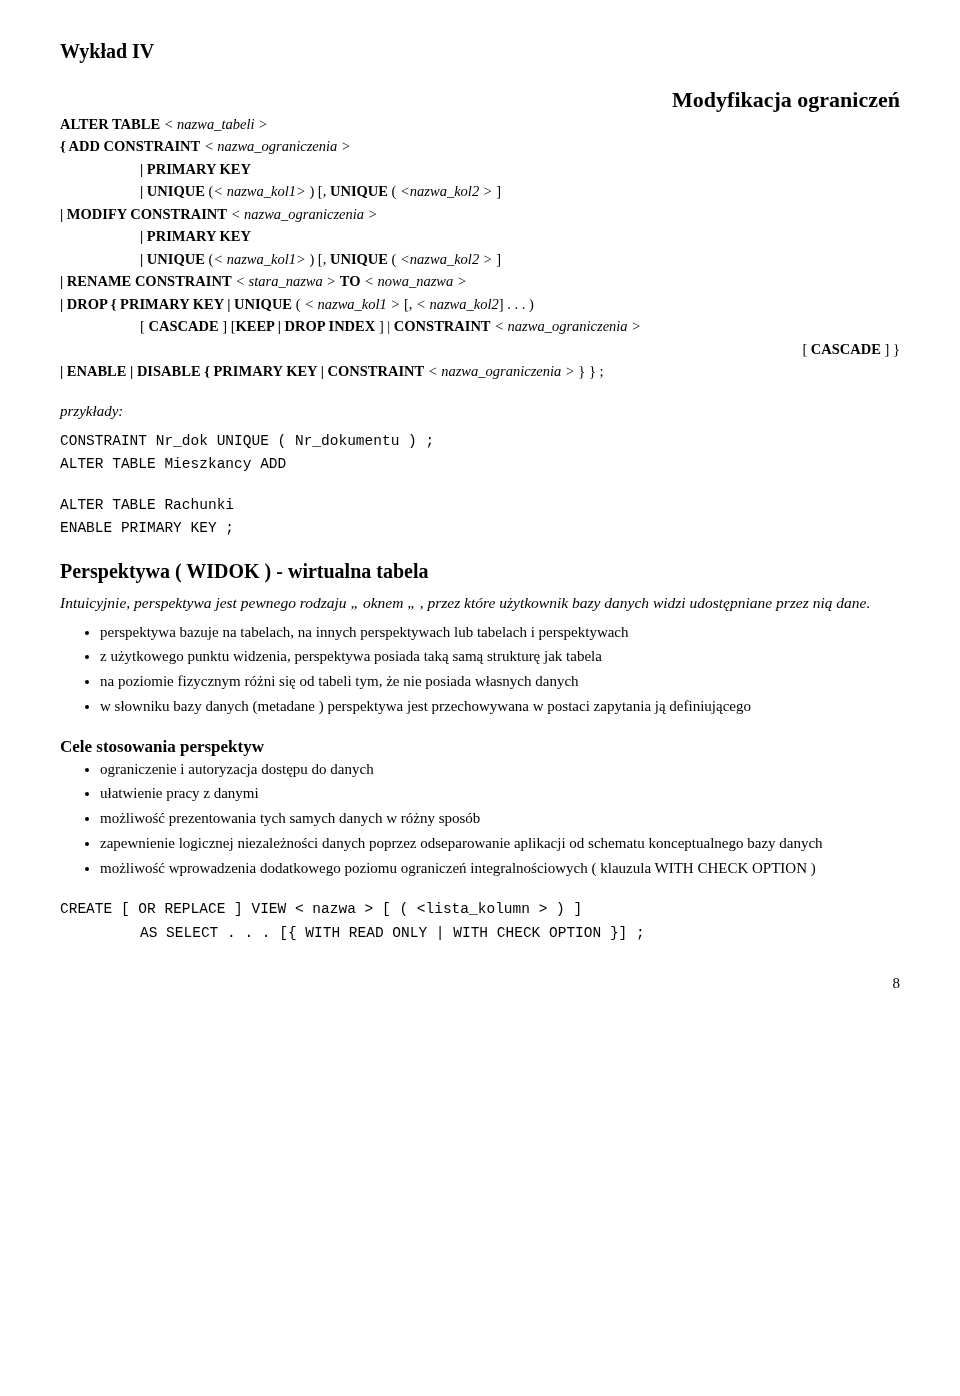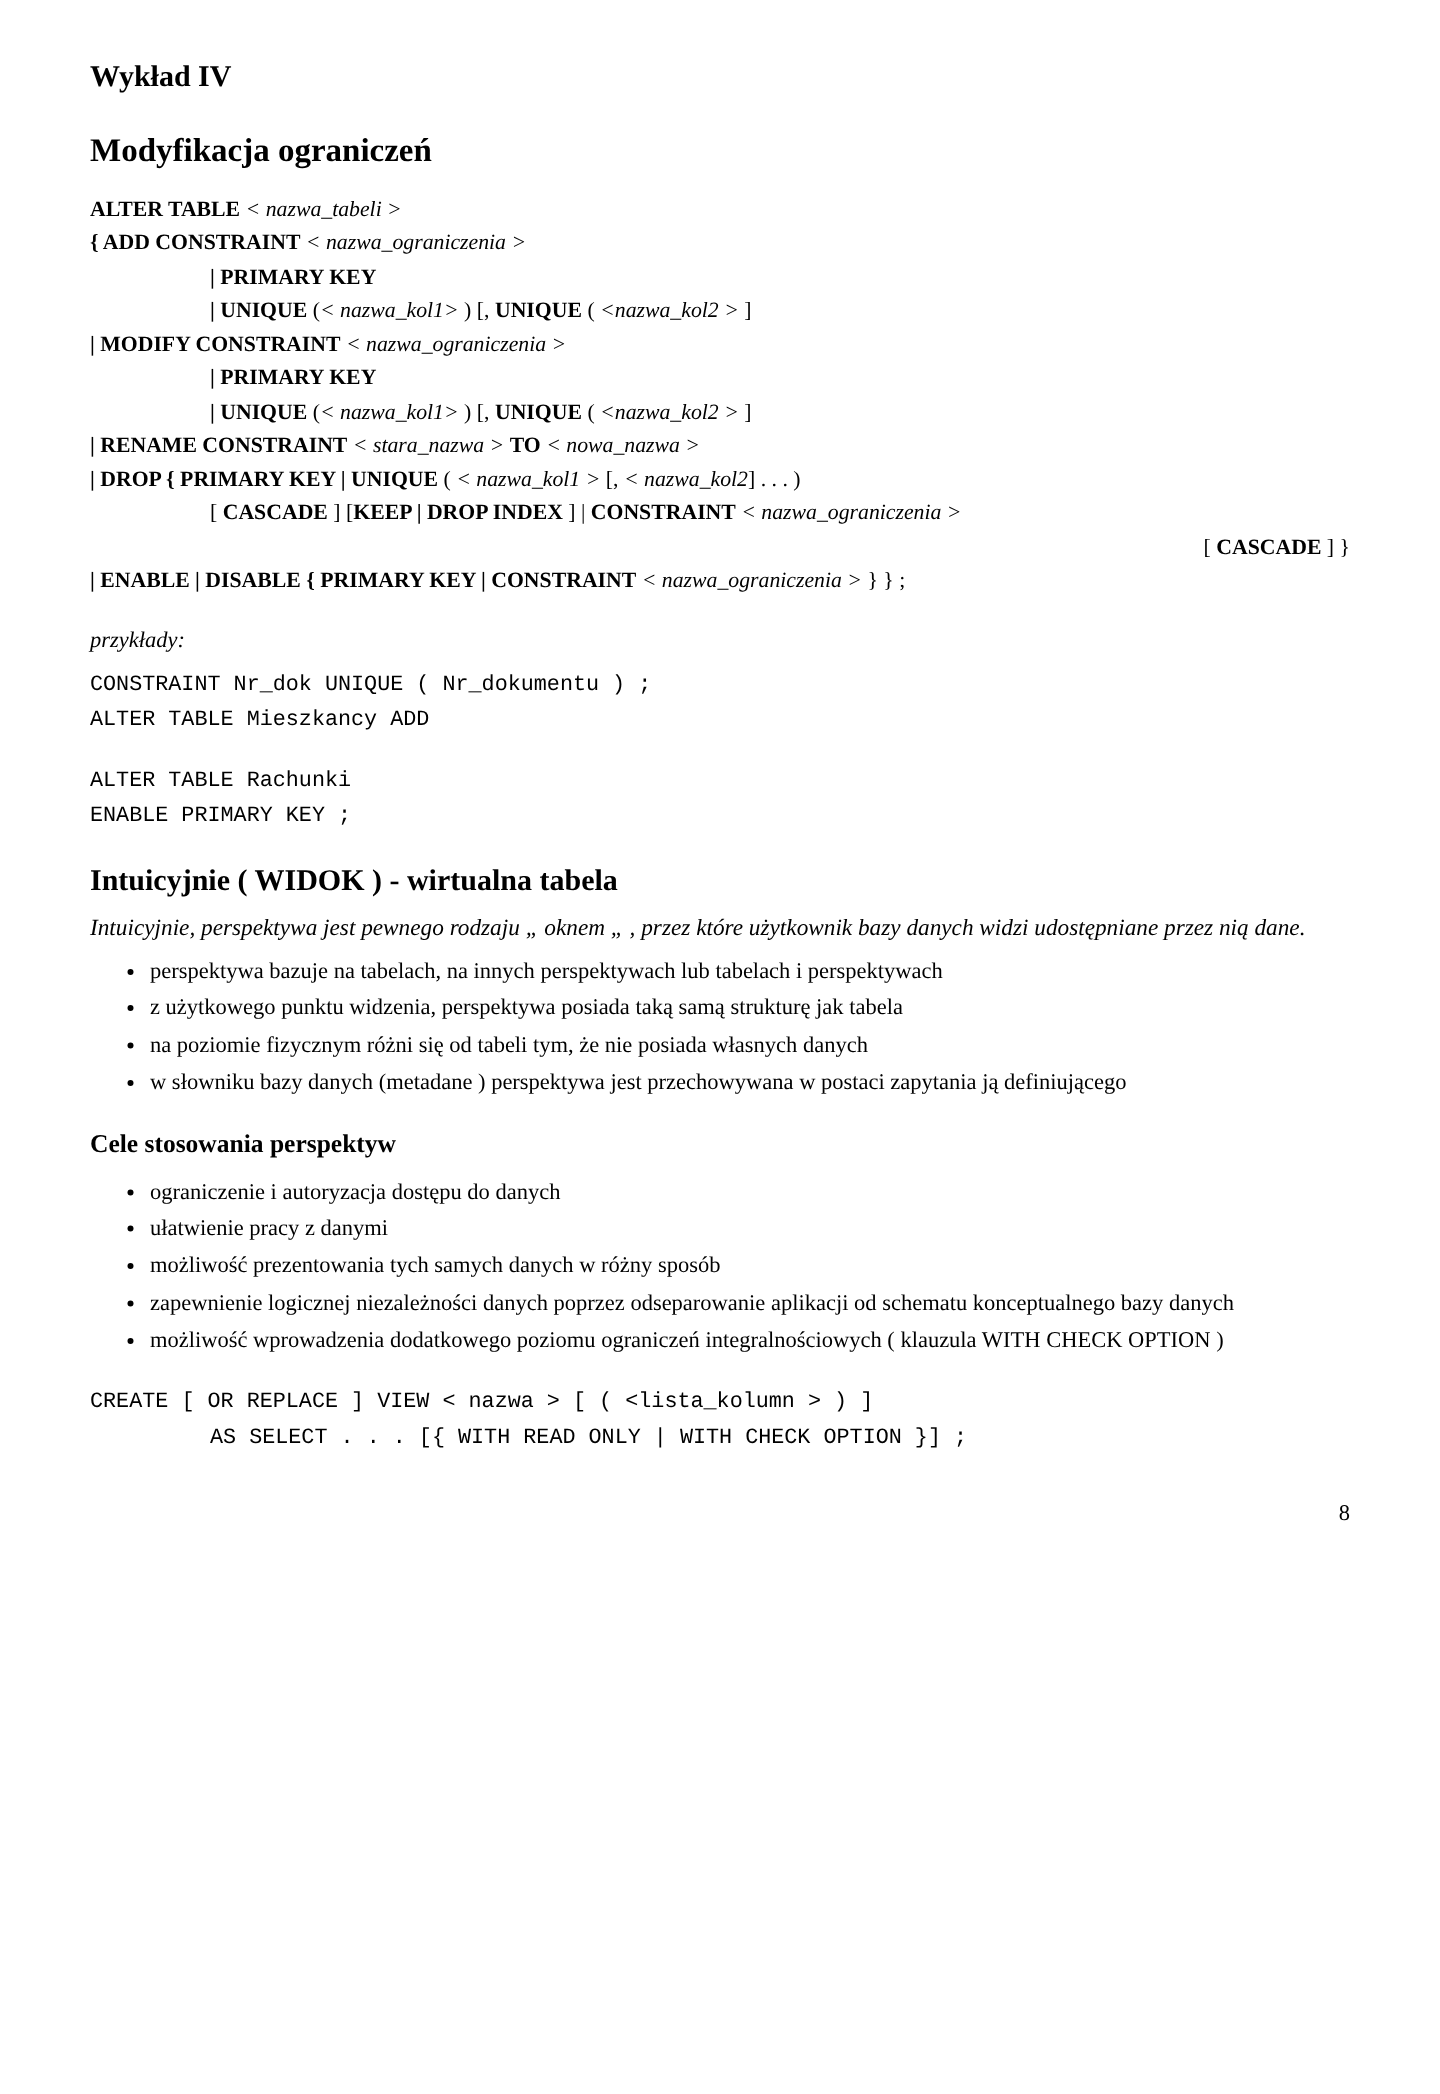--- a/index.html
+++ b/index.html
@@ -16,21 +16,22 @@
       max-width: 960px;
     }
     .page-header {
       font-size: 20px;
       font-weight: bold;
       margin-bottom: 24px;
     }
     .section-title {
       font-size: 22px;
       font-weight: bold;
-      margin-bottom: 16px;
+      margin-bottom: 0;
+      text-align: right;
     }
     .code-block {
       font-family: Liberation Serif, serif;
       font-size: 14.5px;
       line-height: 1.55;
       margin-bottom: 20px;
     }
     .code-block .kw {
       font-weight: bold;
     }
@@ -66,21 +67,21 @@
     .bullet-list {
       list-style: disc;
       margin-left: 40px;
       margin-bottom: 18px;
       font-size: 15px;
       line-height: 1.65;
     }
     .subsection-title {
       font-size: 17px;
       font-weight: bold;
-      margin-bottom: 10px;
+      margin-bottom: 0;
     }
     .page-number {
       text-align: right;
       font-size: 15px;
       margin-top: 30px;
     }
     .bottom-code {
       font-family: 'Courier New', Courier, monospace;
       font-size: 14.5px;
       line-height: 1.6;
@@ -156,21 +157,21 @@
       <span class="kw">ALTER  TABLE</span>  Rachunki
     </span>
     <span class="code-line">
       <span class="kw">ENABLE PRIMARY KEY</span> ;
     </span>
   </div>
 </div>
 
 <div style="margin-bottom:16px;">
   <div class="section-heading">
-    <span>Intuicyjnie ( WIDOK ) - wirtualna tabela</span>
+    <span>Perspektywa ( WIDOK ) - wirtualna tabela</span>
   </div>
   <div class="section-intro">
     <span>Intuicyjnie, perspektywa jest pewnego rodzaju „ oknem „ , przez które użytkownik bazy danych widzi udostępniane przez nią dane.</span>
   </div>
   <ul class="bullet-list">
     <li>perspektywa bazuje na tabelach, na innych perspektywach lub tabelach i perspektywach</li>
     <li>z użytkowego punktu widzenia, perspektywa posiada taką samą strukturę jak tabela</li>
     <li>na poziomie fizycznym różni się od tabeli tym, że nie posiada własnych danych</li>
     <li>w słowniku bazy danych (metadane ) perspektywa jest przechowywana w postaci zapytania ją definiującego</li>
   </ul>

